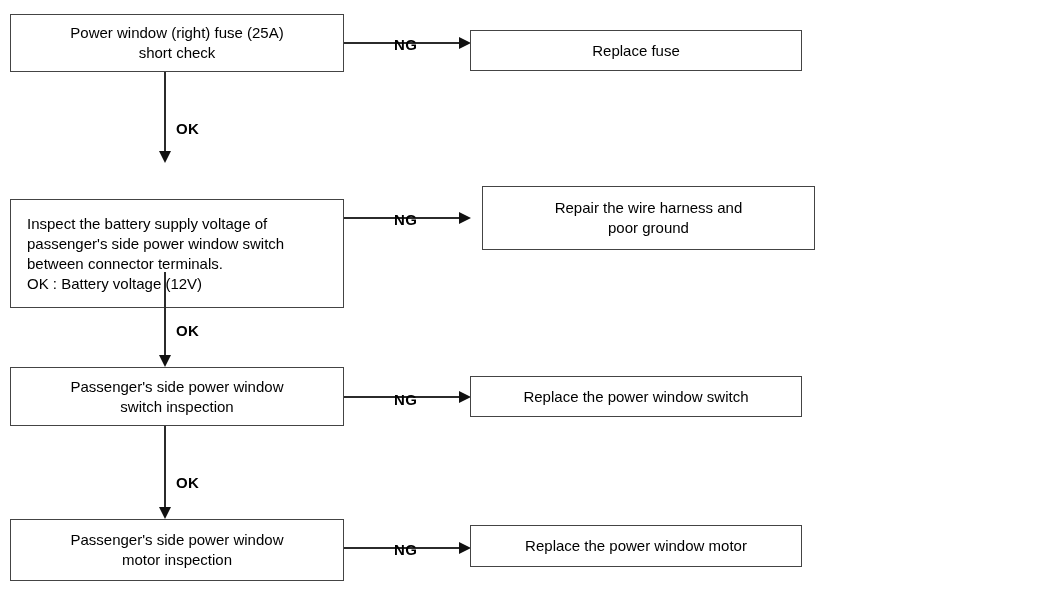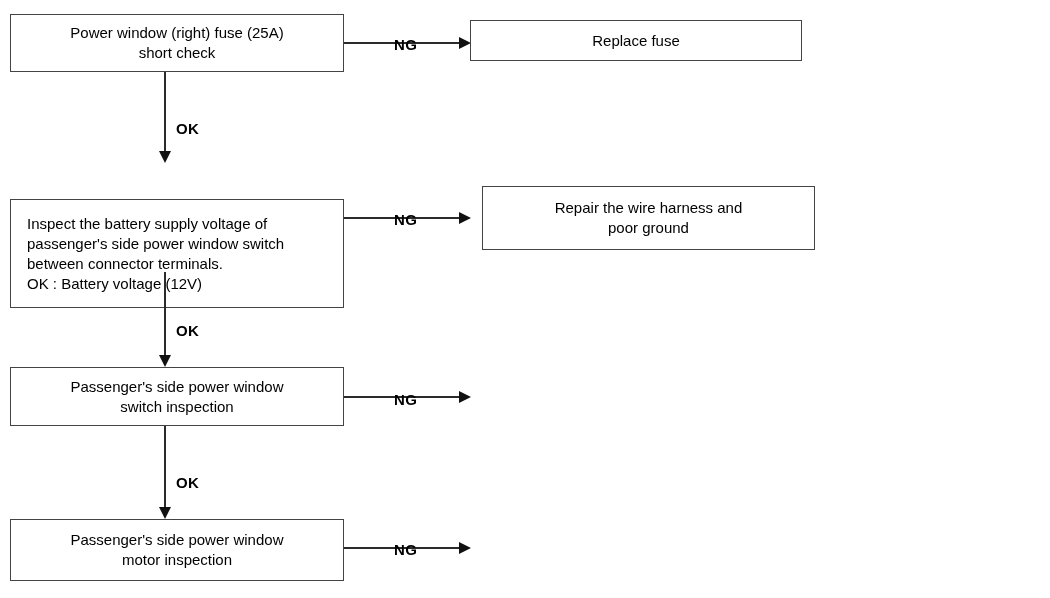--- a/index.html
+++ b/index.html
@@ -56,21 +56,21 @@
 </head>
 <body>
 
 <div class="canvas">
 
   <div class="box" style="left:10px; top:14px; width:334px; height:58px;">Power window (right) fuse (25A)
 short check</div>
   <div class="hline" style="left:344px; top:42px; width:115px;"></div>
   <div class="arrow-right" style="left:459px; top:37px;"></div>
   <div class="lbl" style="left:394px; top:21px;">NG</div>
-  <div class="box" style="left:470px; top:20px; width:332px; height:41px;">Replace fuse</div>
+  <div class="box" style="left:470px; top:30px; width:332px; height:41px;">Replace fuse</div>
 
   <div class="vline" style="left:164px; top:72px; height:80px;"></div>
   <div class="arrow-down" style="left:159px; top:151px;"></div>
   <div class="lbl" style="left:176px; top:105px;">OK</div>
 
   <div class="box left-align" style="left:10px; top:163px; width:334px; height:109px;margin-top:36px;">Inspect the battery supply voltage of
 passenger's side power window switch
 between connector terminals.
 OK : Battery voltage (12V)</div>
   <div class="hline" style="left:344px; top:217px; width:115px;"></div>
@@ -81,24 +81,26 @@
 
   <div class="vline" style="left:164px; top:272px; height:84px;"></div>
   <div class="arrow-down" style="left:159px; top:355px;"></div>
   <div class="lbl" style="left:176px; top:307px;">OK</div>
 
   <div class="box" style="left:10px; top:367px; width:334px; height:59px;">Passenger's side power window
 switch inspection</div>
   <div class="hline" style="left:344px; top:396px; width:115px;"></div>
   <div class="arrow-right" style="left:459px; top:391px;"></div>
   <div class="lbl" style="left:394px; top:376px;">NG</div>
+  <div class="box" style="left:470px; top:376px; width:332px; height:41px;">Replace the power window switch</div>
 
   <div class="vline" style="left:164px; top:426px; height:82px;"></div>
   <div class="arrow-down" style="left:159px; top:507px;"></div>
   <div class="lbl" style="left:176px; top:459px;">OK</div>
 
   <div class="box" style="left:10px; top:519px; width:334px; height:62px;">Passenger's side power window
 motor inspection</div>
   <div class="hline" style="left:344px; top:547px; width:115px;"></div>
   <div class="arrow-right" style="left:459px; top:542px;"></div>
   <div class="lbl" style="left:394px; top:526px;">NG</div>
+  <div class="box" style="left:470px; top:525px; width:332px; height:42px;">Replace the power window motor</div>
 
 </div>
 
 </body></html>

